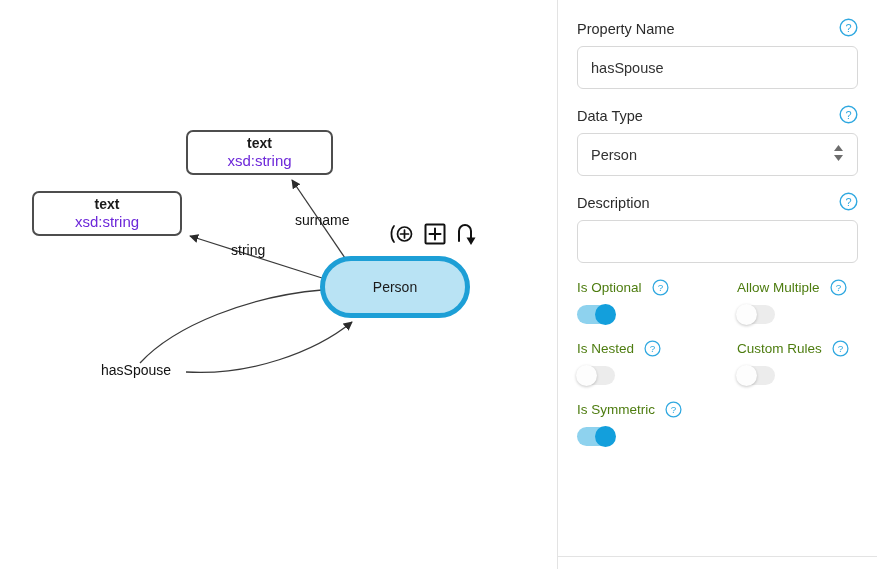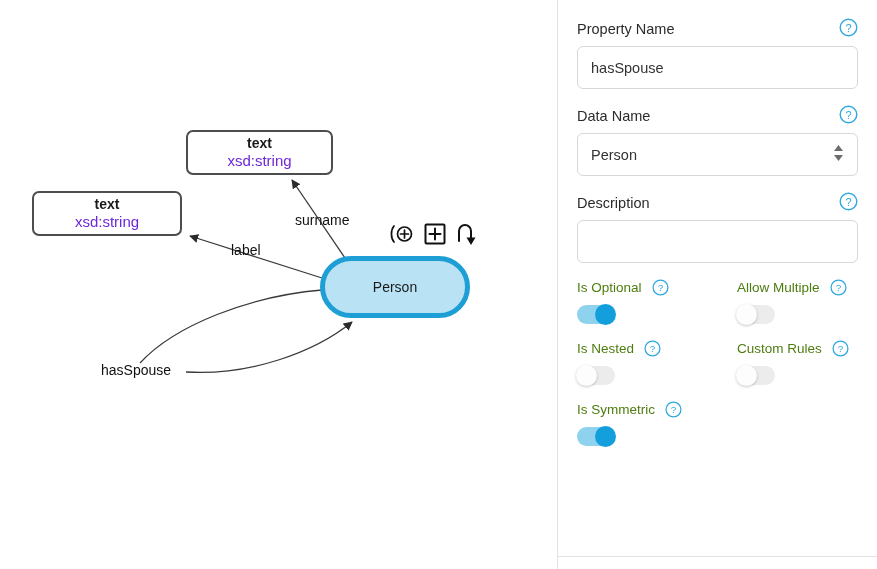--- a/index.html
+++ b/index.html
@@ -194,21 +194,21 @@
     <div class="node-box" id="node-text-left">
       <div class="nb-title">text</div>
       <div class="nb-sub">xsd:string</div>
     </div>
 
     <div id="node-person">
       <span>Person</span>
     </div>
 
     <div class="edge-label" id="lbl-surname">surname</div>
-    <div class="edge-label" id="lbl-label">label</div>
+    <div class="edge-label" id="lbl-label">string</div>
     <div class="edge-label" id="lbl-hasspouse">hasSpouse</div>
 
     <div id="node-toolbar">
 
       <span class="tb-icon">
         <svg width="26" height="22" viewBox="0 0 26 22">
           <path d="M5 3 C1.6 7, 1.6 15, 5 19" stroke="#111" stroke-width="1.7" fill="none" stroke-linecap="round"></path>
           <circle cx="15.5" cy="11" r="7" stroke="#111" stroke-width="1.7" fill="none"></circle>
           <path d="M15.5 7 L15.5 15 M11.5 11 L19.5 11" stroke="#111" stroke-width="1.7" stroke-linecap="round"></path>
         </svg>
@@ -243,21 +243,21 @@
           </svg>
         </span>
       </div>
       <div class="text-input">
         <span>hasSpouse</span>
       </div>
     </div>
 
     <div class="field">
       <div class="field-head">
-        <span class="field-label">Data Name</span>
+        <span class="field-label">Data Type</span>
         <span class="help-icon">
           <svg width="19" height="19" viewBox="0 0 19 19">
             <circle cx="9.5" cy="9.5" r="8.3" stroke="#2fa8e0" stroke-width="1.4" fill="none"></circle>
             <text x="9.5" y="13.6" font-family="Liberation Sans, sans-serif" font-size="11" fill="#2fa8e0" text-anchor="middle">?</text>
           </svg>
         </span>
       </div>
       <div class="select-input">
         <span>Person</span>
         <span>

